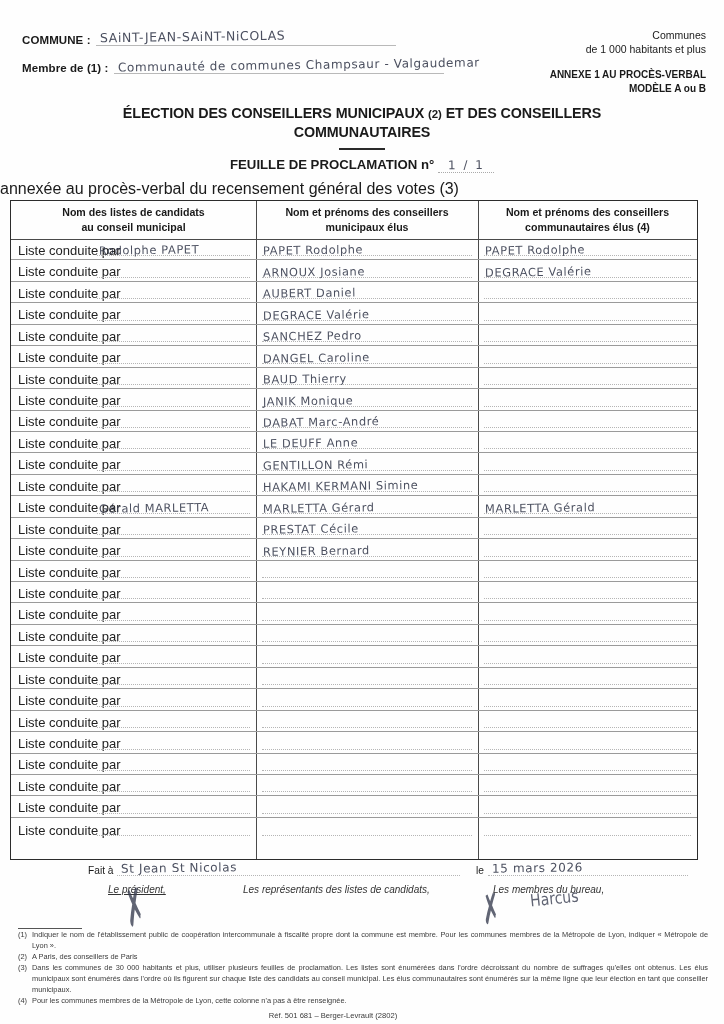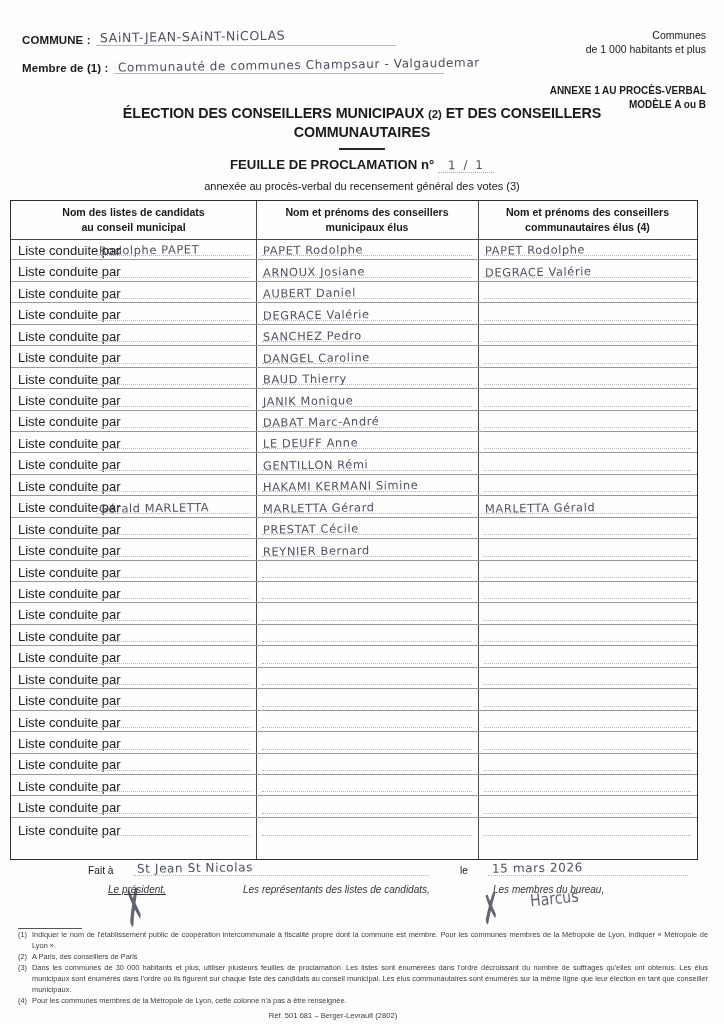--- a/index.html
+++ b/index.html
@@ -31,31 +31,31 @@
     border-bottom:1px solid #b9b9b9;
     min-width:300px;height:15px;margin-left:5px;position:relative;
   }
   .fill-line .hw{position:absolute;left:4px;bottom:1px;font-size:12.5px;white-space:nowrap;}
   .membre-row{position:absolute;left:22px;top:58px;display:flex;align-items:flex-end;}
   .membre-row .fill-line{min-width:330px;}
   .membre-row .fill-line .hw{font-size:12px;}
 
   .right-block{position:absolute;right:18px;top:28px;width:224px;text-align:right;line-height:1.35;}
   .rb-1{font-size:10.5px;}
-  .rb-2{font-size:10px;font-weight:bold;margin-top:28px;line-height:1.35;}
+  .rb-2{font-size:10px;font-weight:bold;margin-top:12px;line-height:1.35;}
 
   
   .title1{position:absolute;left:0;right:0;top:104px;text-align:center;
           font-size:14.3px;font-weight:bold;line-height:1.35;letter-spacing:-.1px;}
   .title1 .sm{font-size:11.5px;font-weight:bold;}
   .rule{position:absolute;left:50%;top:148px;width:46px;height:0;border-top:2px solid #2a2a2a;transform:translateX(-50%);}
   .title2{position:absolute;left:0;right:0;top:157px;text-align:center;font-size:13.2px;font-weight:bold;}
   .title2 .num-line{display:inline-block;min-width:56px;border-bottom:1px dotted #aaa;}
   .title2 .num-line .hw{font-size:12px;letter-spacing:2px;}
-  .subtitle{position:absolute;left:0;right:0;top:180px;text-align:center;font-size:11px;}
+  .subtitle{position:absolute;left:0;right:0;top:180px;text-align:left;font-size:16px;}
 
   
   .tbl{position:absolute;left:10px;top:200px;width:688px;height:660px;
        border:1.3px solid #2c2c2c;box-sizing:border-box;}
   .vline{position:absolute;top:0;bottom:0;width:0;border-left:1px solid #4a4a4a;}
   .v1{left:245px;}
   .v2{left:467px;}
 
   .thead{position:absolute;left:0;right:0;top:0;height:38px;border-bottom:1px solid #4a4a4a;}
   .th{position:absolute;top:4px;text-align:center;font-size:10.6px;font-weight:bold;line-height:1.38;}
@@ -78,21 +78,21 @@
   .c1 .dots{left:86px;right:6px;}
   .c2 .dots{left:6px;right:6px;}
   .c3 .dots{left:6px;right:6px;}
 
   .ink{position:absolute;bottom:2px;font-size:11.4px;white-space:nowrap;z-index:2;}
   .c1 .ink{left:88px;}
   .c2 .ink{left:7px;}
   .c3 .ink{left:7px;}
 
   
-  .faitrow{position:absolute;left:88px;top:862px;width:600px;display:flex;align-items:flex-end;gap:16px;}
+  .faitrow{position:absolute;left:88px;top:862px;width:600px;display:flex;align-items:flex-end;}
   .faitrow .lab{font-size:10.2px;}
   .dotline{flex:1;border-bottom:1px dotted #b5b5b5;height:13px;position:relative;margin-left:4px;}
   .dotline .hw{position:absolute;left:4px;bottom:0px;font-size:12px;white-space:nowrap;}
   .le-lab{font-size:10.2px;margin-left:16px;}
 
   .sigs{position:absolute;left:0;top:884px;width:724px;height:48px;}
   .sig{position:absolute;font-size:10px;font-style:italic;color:#333;}
   .s1{left:108px;top:0;text-decoration:underline;}
   .s2{left:243px;top:0;}
   .s3{left:465px;top:0;margin-left:28px;}

